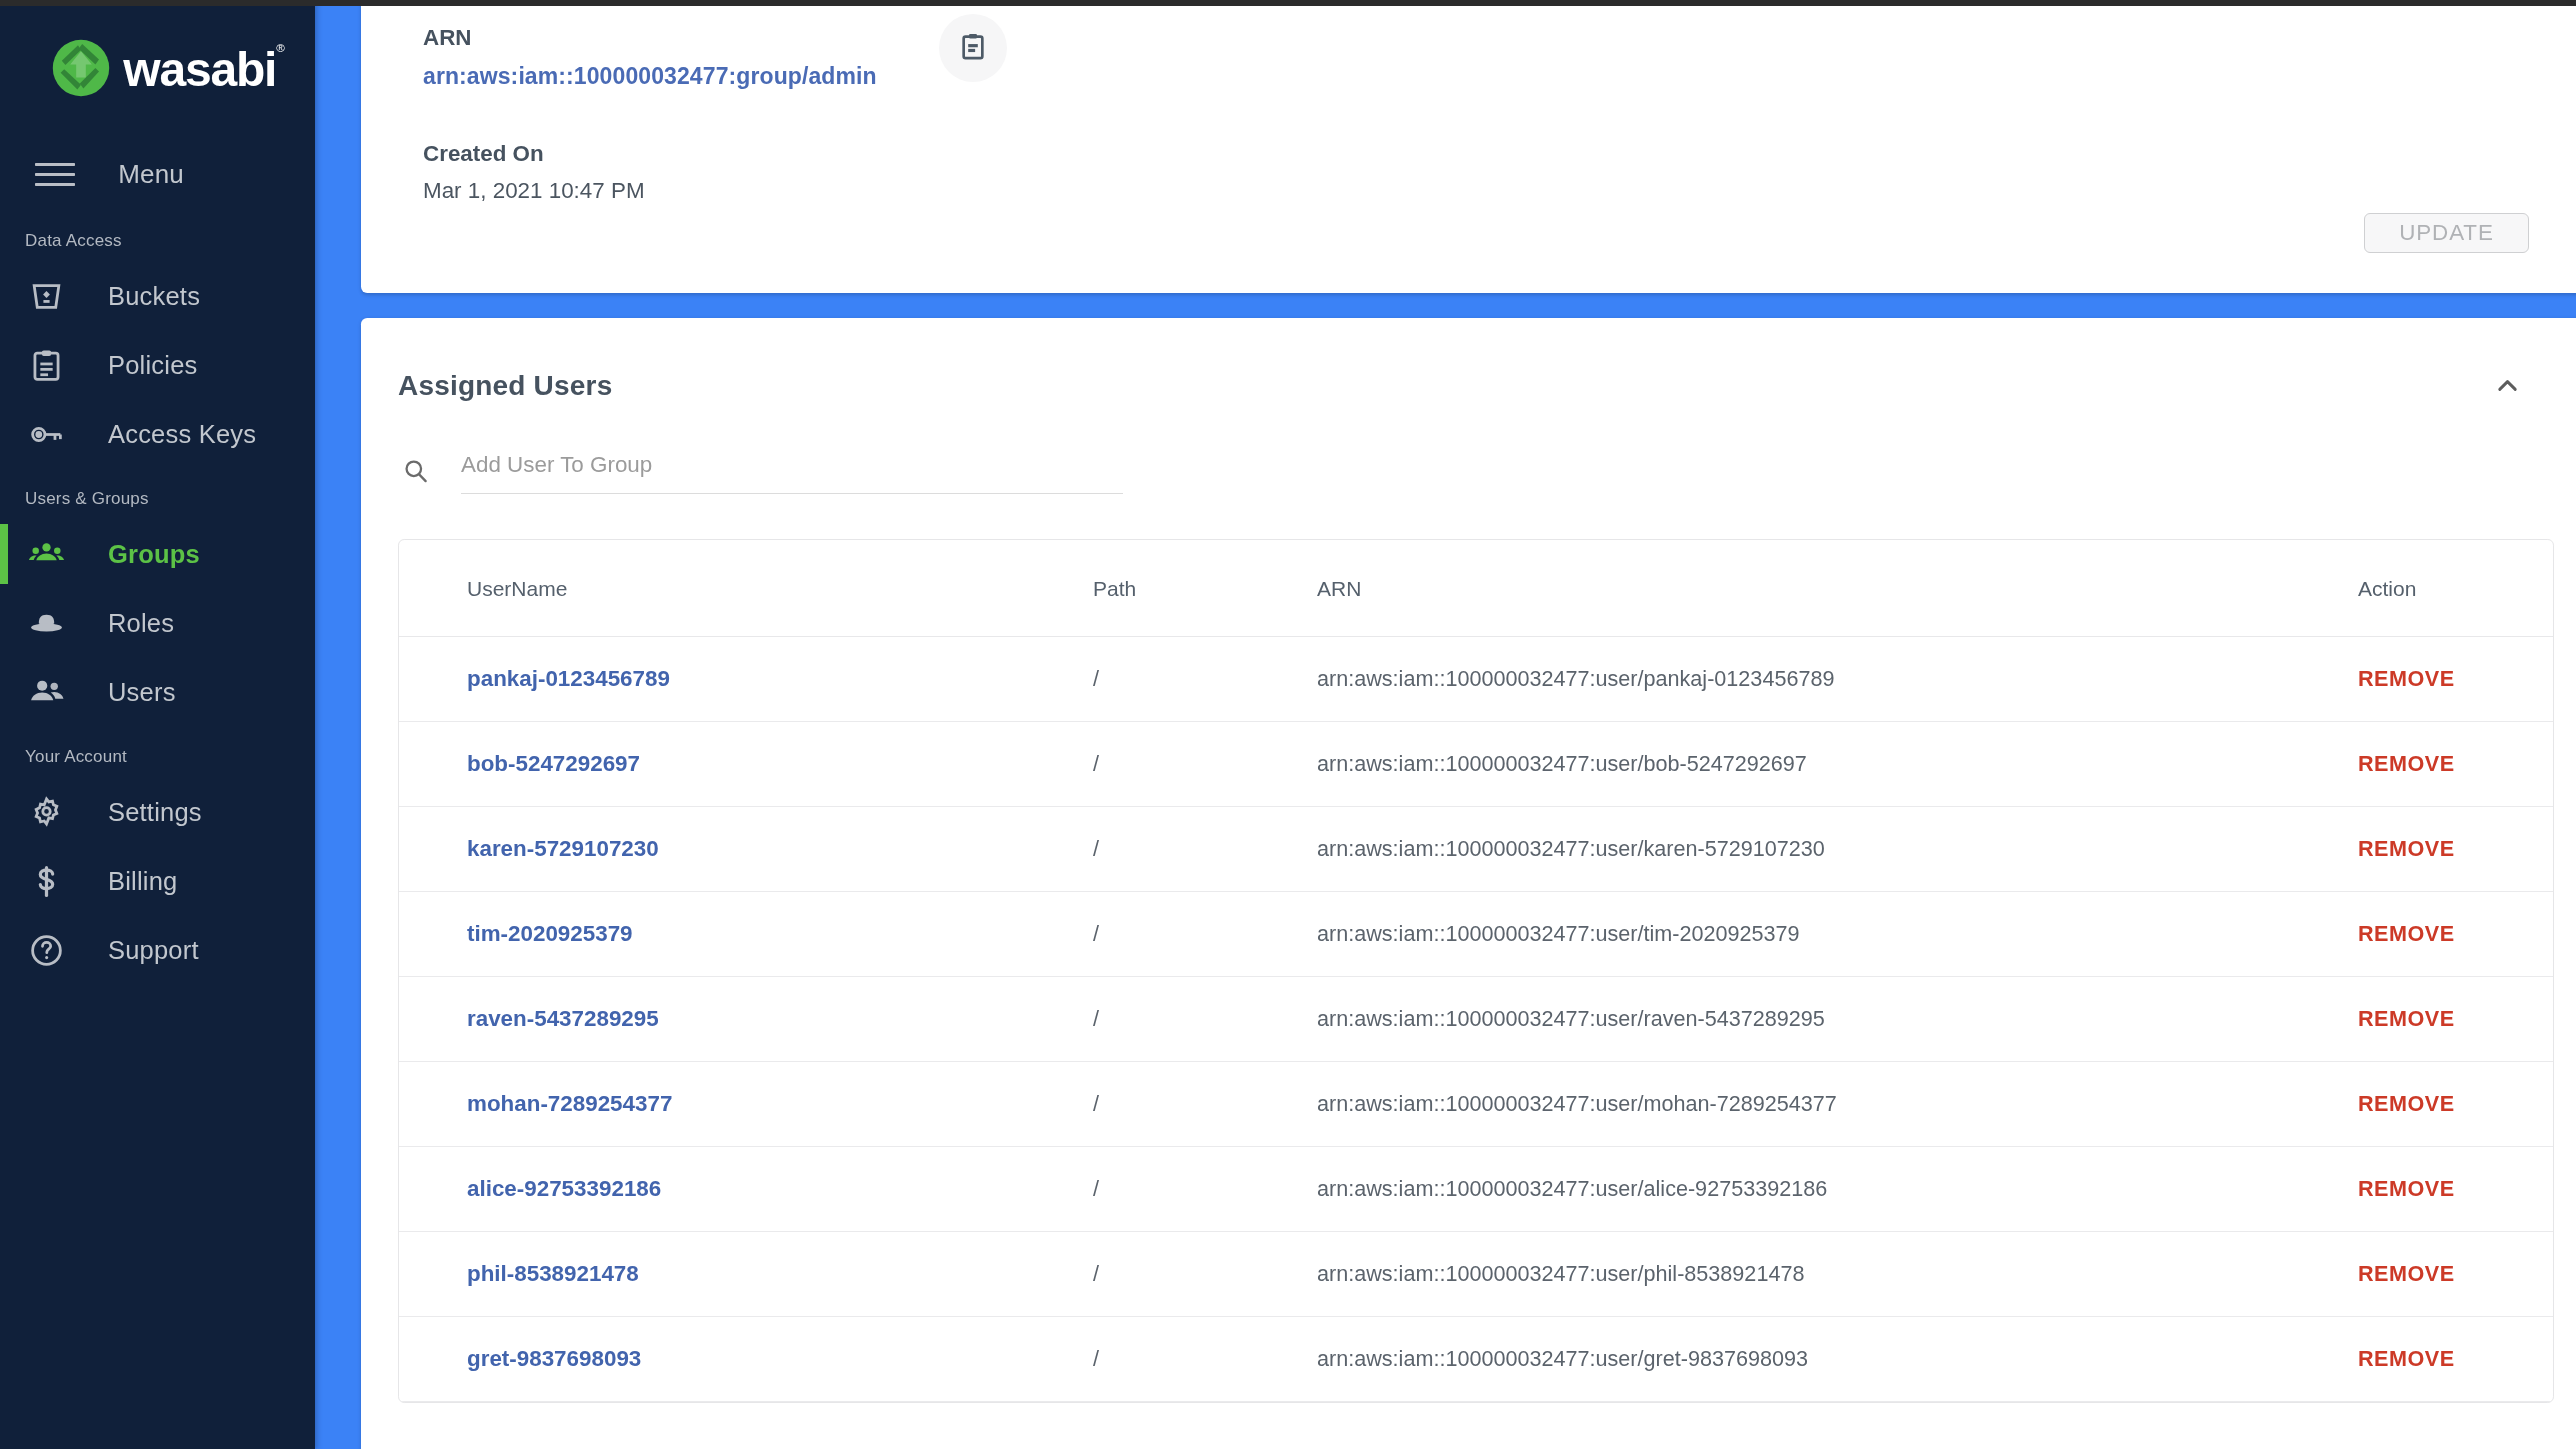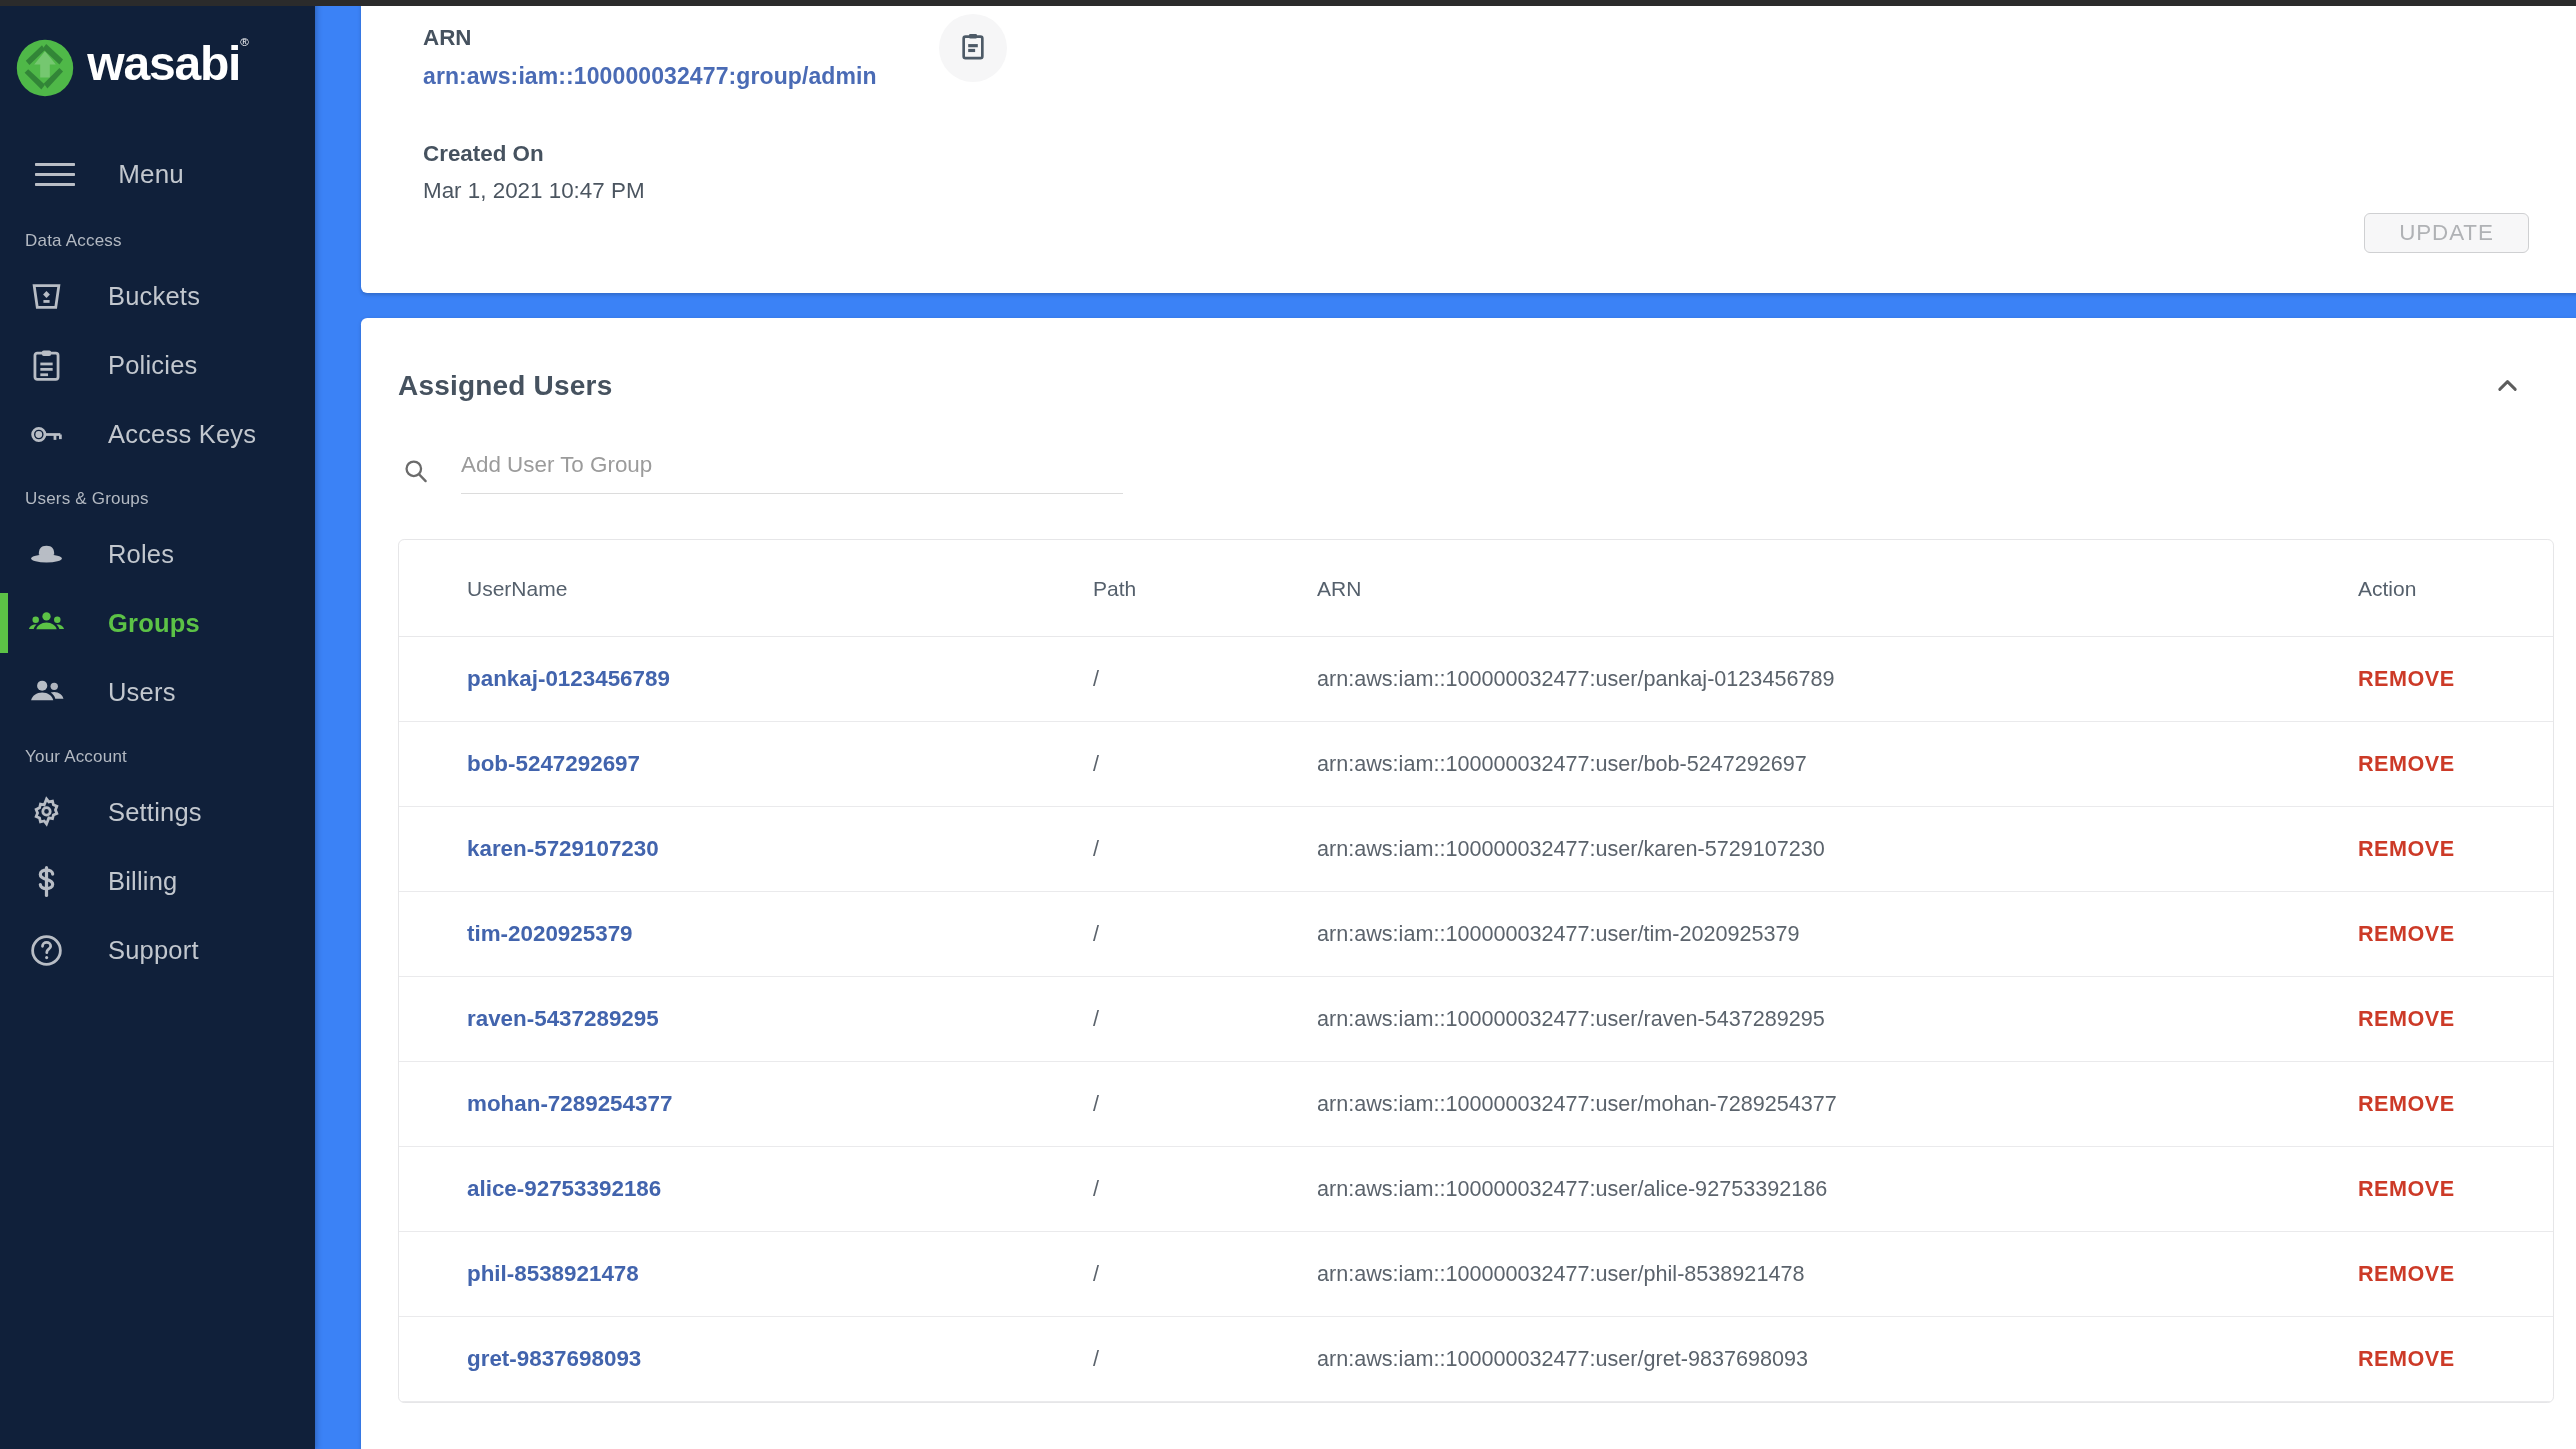--- a/index.html
+++ b/index.html
@@ -18,21 +18,21 @@
   }
 
   
   .sidebar {
     width: 315px; height: 1450px; flex: 0 0 315px;
     background: #10203a;
     position: relative; z-index: 20;
     box-shadow: 2.3px 0 6.2px rgba(0,0,0,0.28);
     padding-top: 6.2px;
   }
-  .logo-row { display: flex; align-items: flex-start; padding: 32px 0 0 15px; }
+  .logo-row { display: flex; align-items: center; padding: 32px 0 0 51px; }
   .logo-mark { width: 60px; height: 60px; flex: 0 0 60px; }
   .logo-word {
     color: #ffffff; font-size: 48px; font-weight: 700;
     letter-spacing: -1.2px; margin-left: 12.3px; line-height: 1;
     position: relative; top: 2.3px;
   }
   .logo-word sup { font-size: 11.6px; vertical-align: super; font-weight: 400; top:-17px; position:relative;}
 
   .menu-row {
     display: flex; align-items: center;
@@ -237,42 +237,42 @@
           <line x1="11" y1="12" x2="21" y2="12"></line>
             <line x1="17.5" y1="12" x2="17.5" y2="15.5"></line>
             <line x1="21" y1="12" x2="21" y2="15"></line>
         </svg>
       </span>
       <span class="nav-text">Access Keys</span>
     </div>
 
     <div class="nav-section-label">Users &amp; Groups</div>
 
-    <div class="nav-item">
-      <span class="nav-icon">
-        <svg viewBox="0 0 24 24" fill="currentColor">
-          <path d="M7 12c0-3.4 1.3-5.6 5-5.6s5 2.2 5 5.6c0 0-2 .9-5 .9s-5-.9-5-.9z"></path>
-          <ellipse cx="12" cy="14.6" rx="10" ry="2.6"></ellipse>
-        </svg>
-      </span>
-      <span class="nav-text">Roles</span>
-    </div>
-
     <div class="nav-item active">
       <span class="nav-icon">
         <svg viewBox="0 0 24 24" fill="currentColor">
           <circle cx="12" cy="7.4" r="2.7"></circle>
           <circle cx="5" cy="9.6" r="2.1"></circle>
           <circle cx="19" cy="9.6" r="2.1"></circle>
           <path d="M12 11.4c-3.3 0-6 2-6.6 4.3h13.2C18 13.4 15.3 11.4 12 11.4z"></path>
           <path d="M5 12.6c-2.2 0-4 1.3-4.4 3h3.1c.3-1.2 1-2.2 1.9-3z"></path>
           <path d="M19 12.6c2.2 0 4 1.3 4.4 3h-3.1c-.3-1.2-1-2.2-1.9-3z"></path>
         </svg>
       </span>
       <span class="nav-text">Groups</span>
+    </div>
+
+    <div class="nav-item">
+      <span class="nav-icon">
+        <svg viewBox="0 0 24 24" fill="currentColor">
+          <path d="M7 12c0-3.4 1.3-5.6 5-5.6s5 2.2 5 5.6c0 0-2 .9-5 .9s-5-.9-5-.9z"></path>
+          <ellipse cx="12" cy="14.6" rx="10" ry="2.6"></ellipse>
+        </svg>
+      </span>
+      <span class="nav-text">Roles</span>
     </div>
 
     <div class="nav-item">
       <span class="nav-icon">
         <svg viewBox="0 0 24 24" fill="currentColor">
           <circle cx="9.2" cy="7.6" r="3.3"></circle>
           <path d="M9.2 12c-3.6 0-6.6 2.2-7.2 5h14.4c-.6-2.8-3.6-5-7.2-5z"></path>
           <circle cx="17" cy="8" r="2.4" opacity="0.95"></circle>
           <path d="M17 11.6c-.8 0-1.6.15-2.3.42 1.5 1 2.6 2.4 3 3.98H23c-.5-2.5-3-4.4-6-4.4z"></path>
         </svg>

